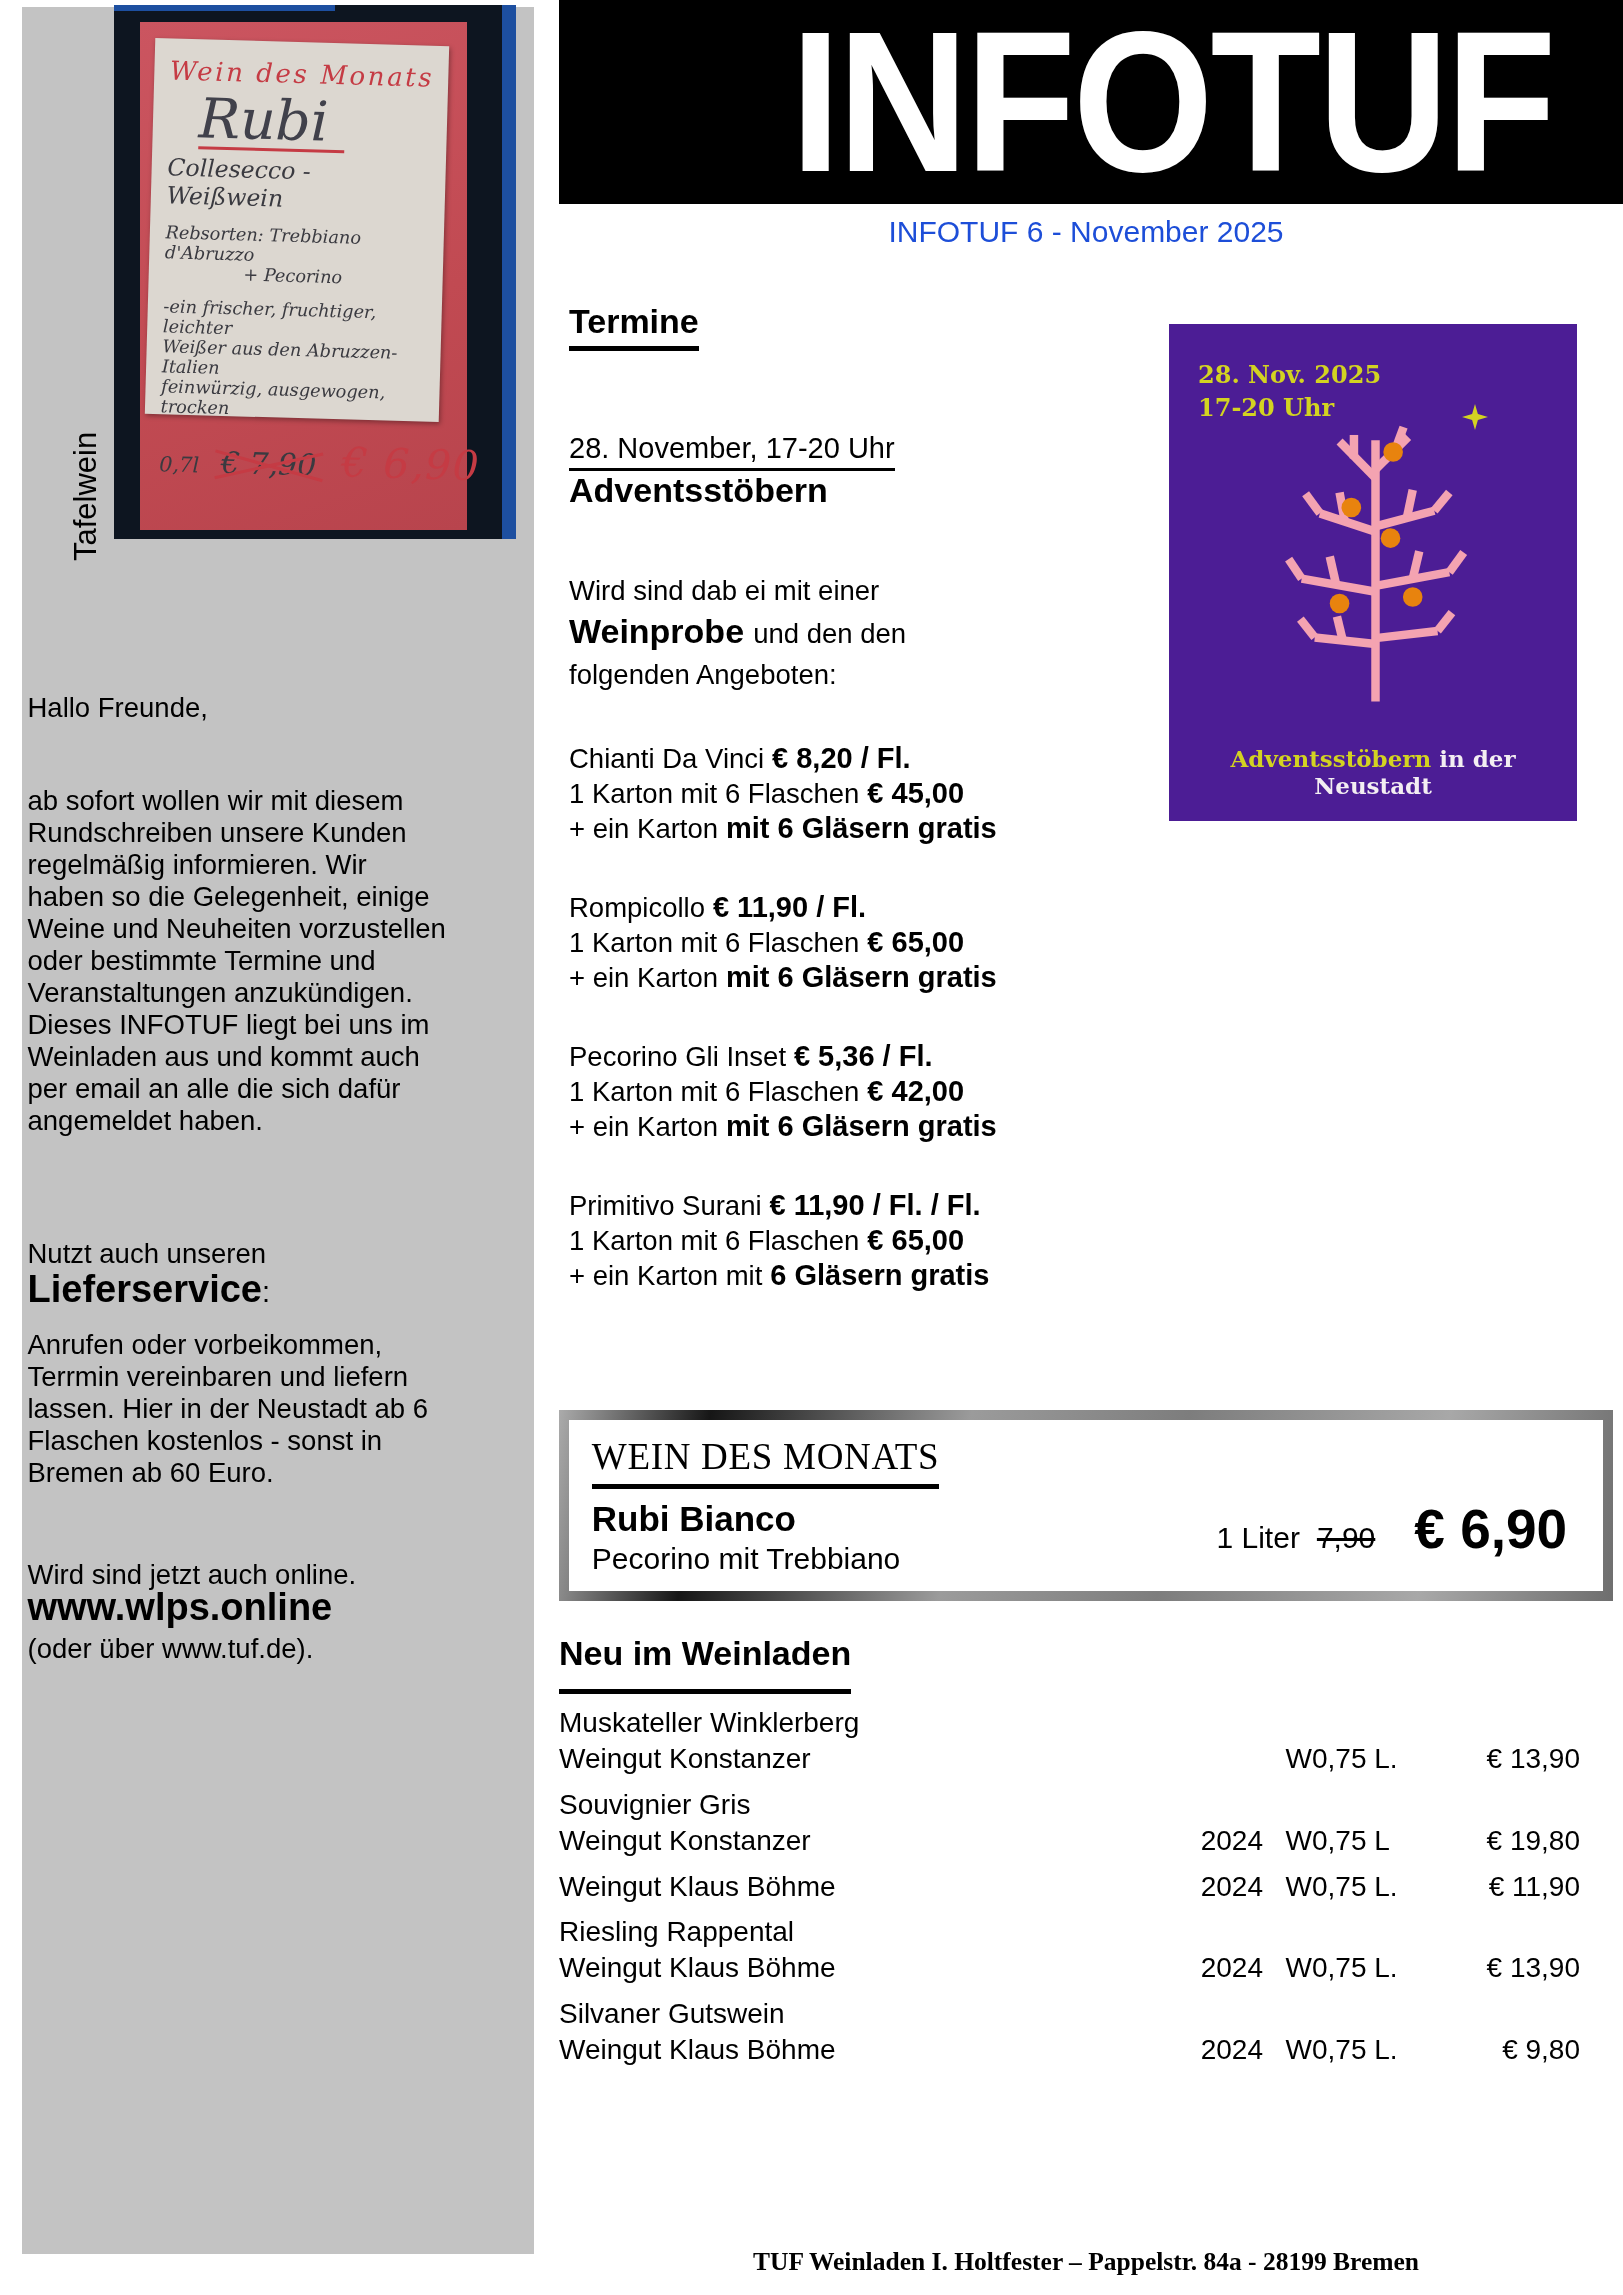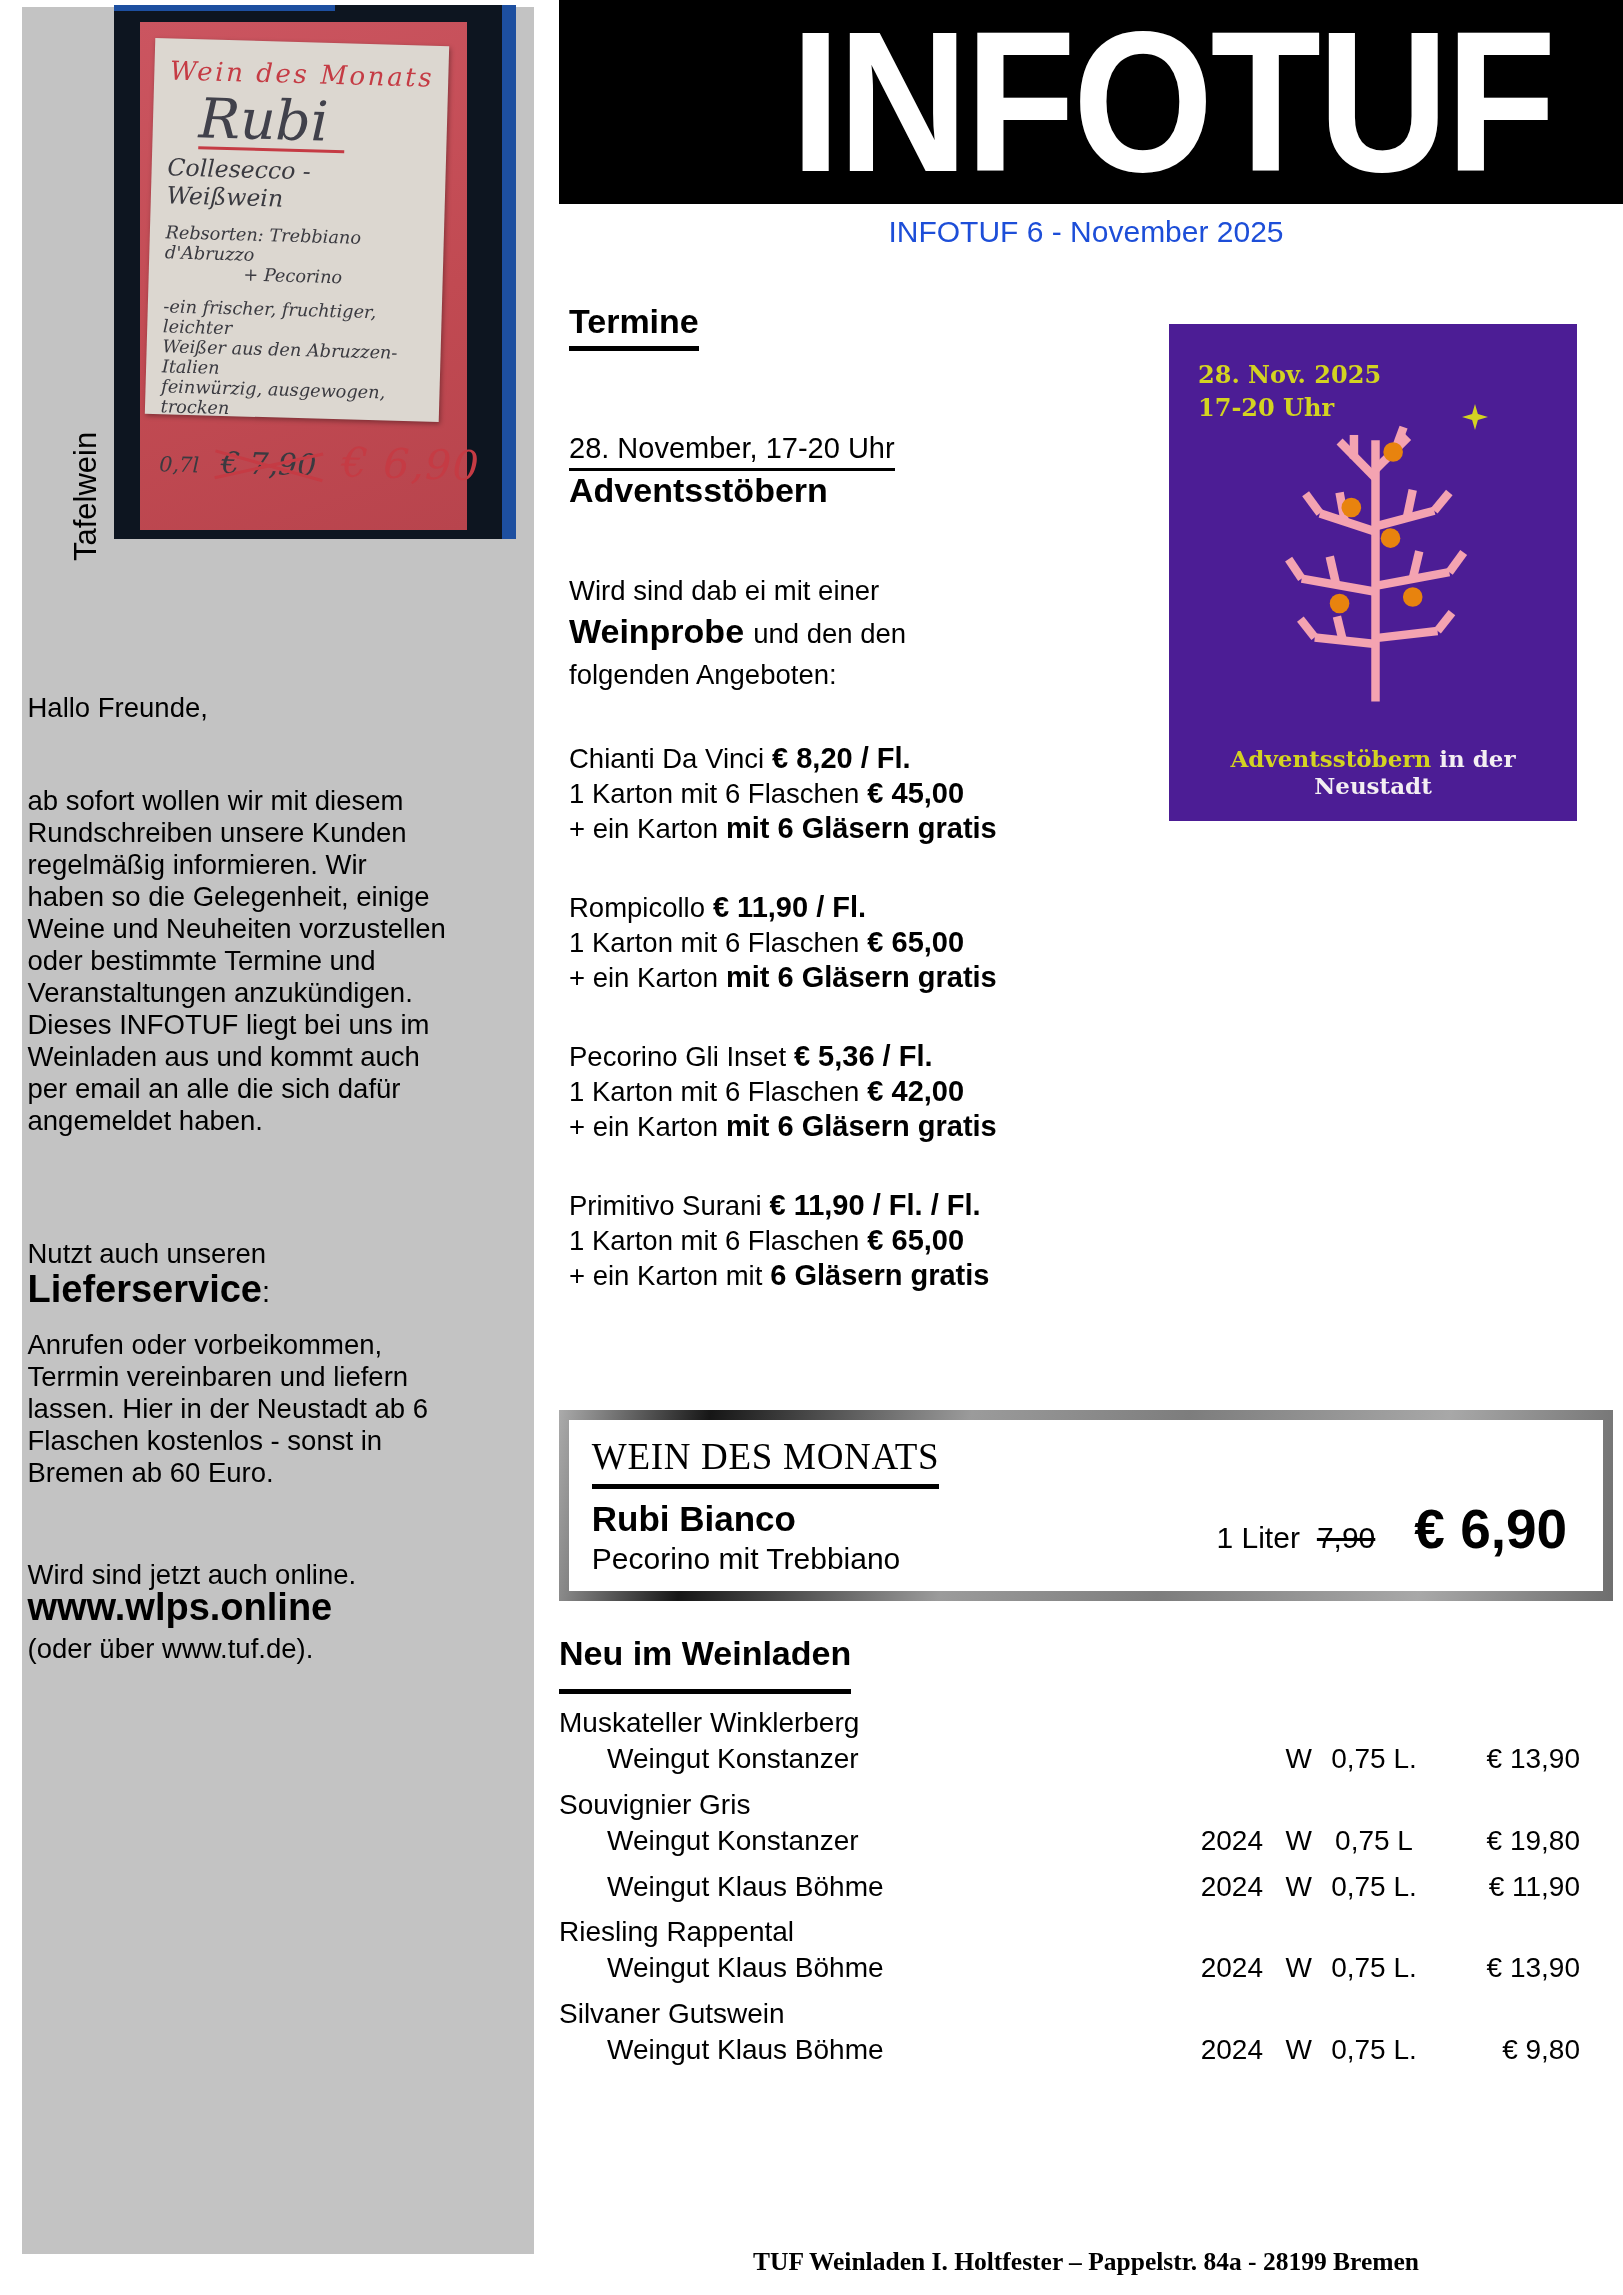--- a/index.html
+++ b/index.html
@@ -86,25 +86,25 @@
   .wom-size{font-size:30px;}
   .wom-old{font-size:30px;margin-left:17px;text-decoration:line-through;}
   .wom-new{font-size:55px;font-weight:bold;margin-left:39px;}
 
   
   .h-neu{position:absolute;left:559px;top:1634px;font-size:34px;font-weight:bold;
          border-bottom:5.9px solid #000;padding-bottom:16px;}
   .wine-list{position:absolute;left:559px;top:1705px;width:1021px;}
   .wine-row{margin-bottom:9.8px;font-size:28px;line-height:36px;}
   .wine-row .row2{display:flex;align-items:baseline;}
-  .wine-row .producer{white-space:nowrap;margin-left:48px;}
+  .wine-row .producer{white-space:nowrap;}
   .wine-row .sp{flex:1;}
   .wine-row .vintage{width:79px;text-align:right;}
   .wine-row .marker{width:49px;text-align:right;}
-  .wine-row .size{width:124px;text-align:center;}
+  .wine-row .size{width:124px;text-align:left;}
   .wine-row .price{width:144px;text-align:right;}
 
   
   .footer{position:absolute;left:559px;top:2184px;width:1054px;text-align:center;
           font-family:"Liberation Serif",serif;font-weight:bold;font-size:25.5px;line-height:31px;
           white-space:pre-wrap;}
 
   .pre{white-space:pre-line;}
   .txt{font-size:27.5px;line-height:32px;}
   .abs{position:absolute;}

